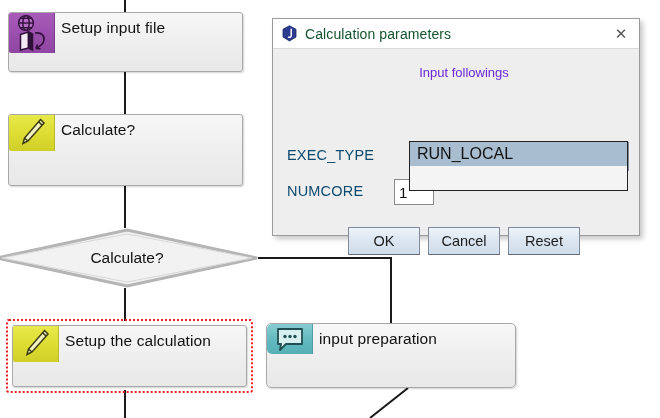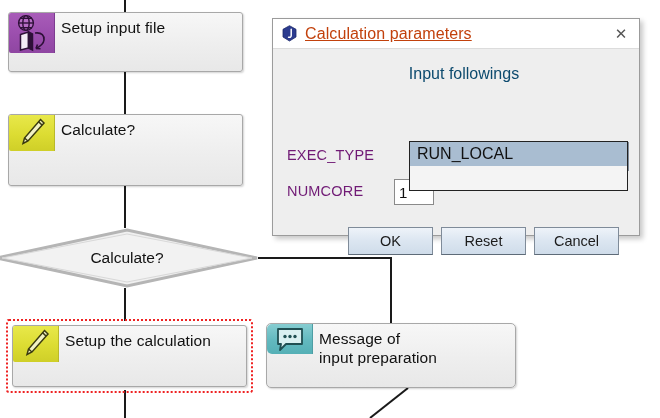--- a/index.html
+++ b/index.html
@@ -55,33 +55,33 @@
     background:#eeeeee;border:1px solid #9b9b9b;
     box-shadow:3px 3px 5px rgba(0,0,0,.22);
     box-sizing:border-box;z-index:30;
   }
   #titlebar{
     height:30px;background:#ffffff;border-bottom:1px solid #dcdcdc;
     display:flex;align-items:center;padding:0 6px 0 8px;box-sizing:border-box;
   }
   .javaicon{width:17px;height:17px;flex:0 0 17px;margin-right:7px;}
   #title{
-    flex:1;font-size:16px;color:#c2410c;letter-spacing:.1px;text-decoration:underline;
+    flex:1;font-size:14px;color:#14532d;letter-spacing:.1px;
   }
   #closebtn{
     width:24px;height:24px;display:flex;align-items:center;justify-content:center;
     color:#555;font-size:15px;font-family:"DejaVu Sans",sans-serif;
   }
   #dlgbody{position:relative;height:187px;}
   #heading{
     position:absolute;left:16px;right:0;top:16px;text-align:center;
-    font-size:16px;color:#0c4a6e;
+    font-size:13px;color:#6d28d9;
   }
   .fieldrow{position:absolute;display:flex;align-items:center;}
-  .fieldlabel{font-size:14.5px;color:#701a75;letter-spacing:.2px;}
+  .fieldlabel{font-size:14.5px;color:#0c4a6e;letter-spacing:.2px;}
 
   #combo{
     position:absolute;left:137px;top:93px;width:219px;height:29px;
     background:linear-gradient(to bottom,#b8c6d6 0%,#aab9cb 100%);
     border:1px solid #7f8b99;box-sizing:border-box;display:flex;align-items:center;
   }
   #combo .val{flex:1;padding-left:7px;font-size:15.5px;color:#1c1c1c;}
   #combo .arrowbox{
     width:28px;height:25px;margin-right:2px;flex:0 0 28px;
     background:linear-gradient(to bottom,#fbfbfb 0%,#e2e2e2 100%);
@@ -101,21 +101,21 @@
     background:#f4f4f4;border:1px solid #222;box-sizing:border-box;z-index:40;
   }
   .dd-item{
     height:24px;display:flex;align-items:center;padding-left:7px;
     font-size:16px;color:#111;box-sizing:border-box;
   }
   .dd-item.sel{background:#a9bdd1;}
 
   #buttonrow{position:absolute;left:75px;top:178px;display:flex;gap:8px;}
   .btn{
-    width:85px;height:28px;
+    width:72px;height:28px;
     background:linear-gradient(to bottom,#eef3f9 0%,#dce6f1 48%,#cfdcea 100%);
     border:1px solid #7f8b99;border-bottom-color:#5e6b78;
     box-sizing:border-box;display:flex;align-items:center;justify-content:center;
     font-size:14.5px;color:#1c1c1c;
   }
 </style>
 </head>
 <body>
 
 <div id="canvas">
@@ -198,21 +198,20 @@
           <path d="M4,5 L28,5 L28,20 L12,20 L6,26 L7,20 L4,20 Z"></path>
         </g>
         <g fill="#1f4f52">
           <circle cx="11" cy="12.5" r="1.7"></circle>
           <circle cx="16" cy="12.5" r="1.7"></circle>
           <circle cx="21" cy="12.5" r="1.7"></circle>
         </g>
       </svg>
     </div>
     <div class="label">
-      <span>Message of</span>
       <span class="l2">input preparation</span>
     </div>
   </div>
 
   <div id="dialog">
 
     <div id="titlebar">
       <span class="javaicon">
         <svg width="17" height="17" viewBox="0 0 17 17">
           <polygon points="8.5,0.7 15,4.3 15,12 8.5,16 2,12 2,4.3" fill="#2b3b8f" stroke="#1d2a6b" stroke-width="0.8"></polygon>
@@ -243,22 +242,22 @@
       <div class="fieldrow" style="left:14px;top:134px;align-items:center;">
         <span class="fieldlabel">NUMCORE</span>
       </div>
 
       <div id="numcore-field">
         <span>1</span>
       </div>
 
       <div id="buttonrow">
         <div class="btn">OK</div>
+        <div class="btn">Cancel</div>
         <div class="btn">Reset</div>
-        <div class="btn">Cancel</div>
       </div>
 
     </div>
   </div>
 
   <div id="dropdown">
     <div class="dd-item sel">RUN_LOCAL</div>
   </div>
 
 </div>

